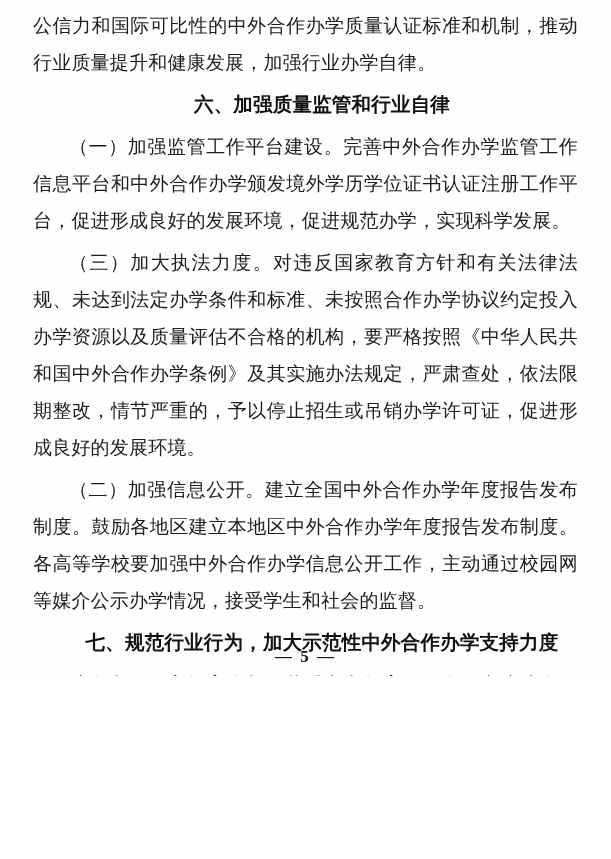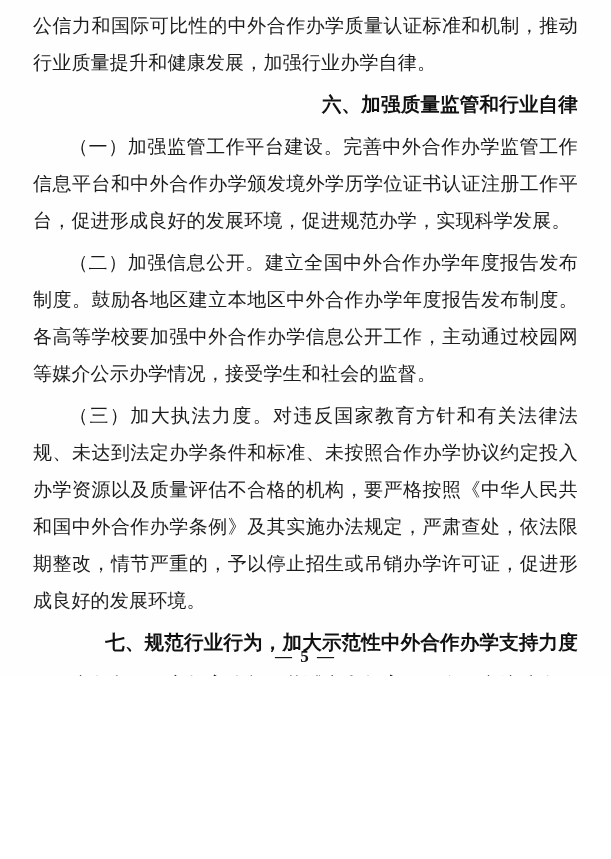--- a/index.html
+++ b/index.html
@@ -37,21 +37,21 @@
   }
   .heading {
     margin: 1px 0 5px 0;
     font-family: "Liberation Sans", "DejaVu Sans", sans-serif;
     font-weight: bold;
     font-size: 19.5px;
     line-height: 37px;
     letter-spacing: 0.2px;
     color: #111111;
     text-indent: 33px;
-    text-align: right;
+    text-align: center;
   }
   .page-footer {
     position: absolute;
     left: 0;
     right: 0;
     bottom: 9px;
     text-align: center;
     font-family: "Liberation Serif", "DejaVu Serif", serif;
     font-weight: 600;
     font-size: 17px;
@@ -64,23 +64,23 @@
 
 <div class="page">
   <div class="content">
 
     <p class="para no-indent">公信力和国际可比性的中外合作办学质量认证标准和机制，推动行业质量提升和健康发展，加强行业办学自律。</p>
 
     <p class="heading">六、加强质量监管和行业自律</p>
 
     <p class="para">（一）加强监管工作平台建设。完善中外合作办学监管工作信息平台和中外合作办学颁发境外学历学位证书认证注册工作平台，促进形成良好的发展环境，促进规范办学，实现科学发展。</p>
 
+    <p class="para">（三）加大执法力度。对违反国家教育方针和有关法律法规、未达到法定办学条件和标准、未按照合作办学协议约定投入办学资源以及质量评估不合格的机构，要严格按照《中华人民共和国中外合作办学条例》及其实施办法规定，严肃查处，依法限期整改，情节严重的，予以停止招生或吊销办学许可证，促进形成良好的发展环境。</p>
+
     <p class="para">（二）加强信息公开。建立全国中外合作办学年度报告发布制度。鼓励各地区建立本地区中外合作办学年度报告发布制度。各高等学校要加强中外合作办学信息公开工作，主动通过校园网等媒介公示办学情况，接受学生和社会的监督。</p>
-
-    <p class="para">（三）加大执法力度。对违反国家教育方针和有关法律法规、未达到法定办学条件和标准、未按照合作办学协议约定投入办学资源以及质量评估不合格的机构，要严格按照《中华人民共和国中外合作办学条例》及其实施办法规定，严肃查处，依法限期整改，情节严重的，予以停止招生或吊销办学许可证，促进形成良好的发展环境。</p>
 
 
     <p class="heading">七、规范行业行为，加大示范性中外合作办学支持力度</p>
 
     <p class="para">综合利用国家教育体制改革试点和教育国际合作交流综合改革</p>
 
   </div>
 
   <div class="page-footer">— 5 —</div>
 </div>

